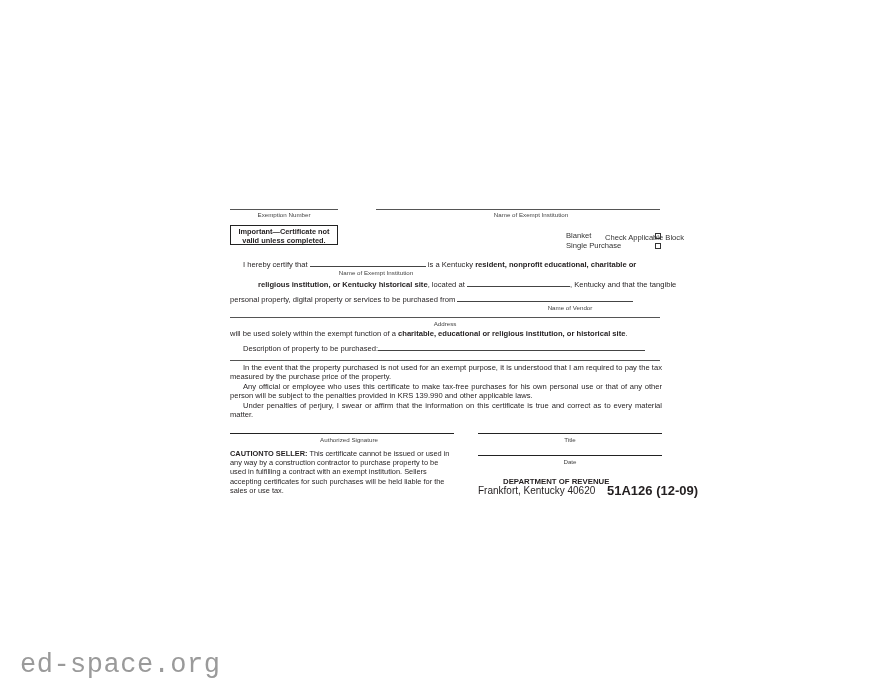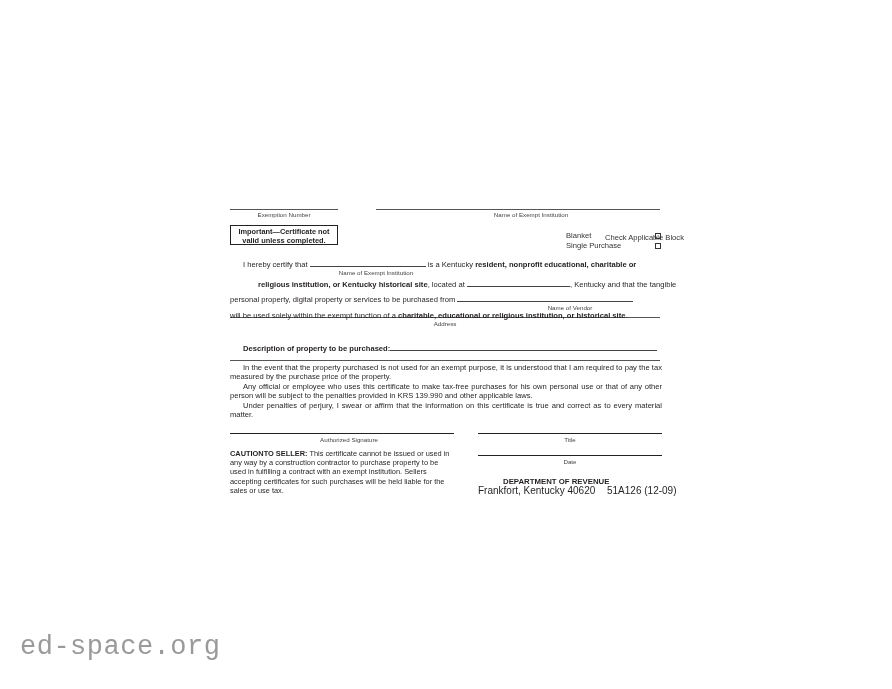--- a/index.html
+++ b/index.html
@@ -20,21 +20,21 @@
       border: 1.5px solid #222; font-size: 7.4px; font-weight: bold;
       text-align: center; line-height: 9px; padding-top: 0.5px;
     }
     .title {
       position: absolute; left: 378px; top: 222px; width: 136px;
       font-size: 10.6px; font-weight: bold; text-align: center; line-height: 13px;
     }
     .cb { position: absolute; width: 6px; height: 6px; border: 1px solid #333; }
     .caution { position: absolute; left: 230px; top: 449px; width: 225px;
       font-size: 7.4px; line-height: 9.2px; }
-    .watermark { position: absolute; left: 20px; top: 632px;
+    .watermark { position: absolute; left: 20px; top: 650px;
       font-family: "Liberation Mono", monospace; font-size: 27px; color: #9a9a9a; letter-spacing: 0.5px; }
   </style>
 </head>
 <body>
 
 <div class="page">
 
   <div class="rule" style="left:230px; top:209px; width:108px;"></div>
   <div class="lbl" style="left:230px; top:211px; width:108px;">Exemption Number</div>
 
@@ -68,26 +68,26 @@
 
   <div class="txt" style="left:230px; top:294px;">
     <span>personal property, digital property or services to be purchased from</span>
     <span class="blank" style="width:176px;"></span>
   </div>
   <div class="lbl" style="left:500px; top:304px; width:140px;">Name of Vendor</div>
 
   <div class="rule" style="left:230px; top:317px; width:430px;"></div>
   <div class="lbl" style="left:230px; top:320px; width:430px;">Address</div>
 
-  <div class="txt" style="left:230px; top:311px;">
+  <div class="txt" style="left:230px; top:329px;">
     <span>will be used solely within the exempt function of a</span>
     <span class="bu">charitable, educational or religious institution, or historical site</span><span>.</span>
   </div>
 
-  <div class="txt" style="left:243px; top:343px;font-weight:bold;">
+  <div class="txt" style="left:243px; top:343px;">
     <span>Description of property to be purchased:</span><span class="blank" style="width:267px;"></span>
   </div>
   <div class="rule" style="left:230px; top:360px; width:430px;"></div>
 
   <div class="para" style="left:230px; top:363px; width:432px;">
     <p>In the event that the property purchased is not used for an exempt purpose, it is understood that I am required to pay the tax measured by the purchase price of the property.</p>
     <p>Any official or employee who uses this certificate to make tax-free purchases for his own personal use or that of any other person will be subject to the penalties provided in KRS 139.990 and other applicable laws.</p>
     <p>Under penalties of perjury, I swear or affirm that the information on this certificate is true and correct as to every material matter.</p>
   </div>
 
@@ -97,16 +97,16 @@
   <div class="rule" style="left:478px; top:433px; width:184px; border-top-color:#222;"></div>
   <div class="lbl" style="left:478px; top:436px; width:184px;">Title</div>
 
   <div class="rule" style="left:478px; top:455px; width:184px; border-top-color:#222;"></div>
   <div class="lbl" style="left:478px; top:458px; width:184px;">Date</div>
 
   <div class="caution"><b>CAUTIONTO SELLER:</b><span> This certificate cannot be issued or used in any way by a construction contractor to purchase property to be used in fulfilling a contract with an exempt institution. Sellers accepting certificates for such purchases will be held liable for the sales or use tax.</span></div>
 
   <div class="txt" style="left:478px; top:477px; font-weight:bold; font-size:7.8px;margin-left:25px;">DEPARTMENT OF REVENUE</div>
   <div class="txt" style="left:478px; top:486px; font-size:10px;">Frankfort, Kentucky 40620</div>
-  <div class="txt" style="left:607px; top:486px; font-size:10px;">51A126 (12-09)</div>
+  <div class="txt" style="left:607px; top:486px; font-size:13px;font-weight:bold;">51A126 (12-09)</div>
 
   <div class="watermark">ed-space.org</div>
 </div>
 
 </body></html>

